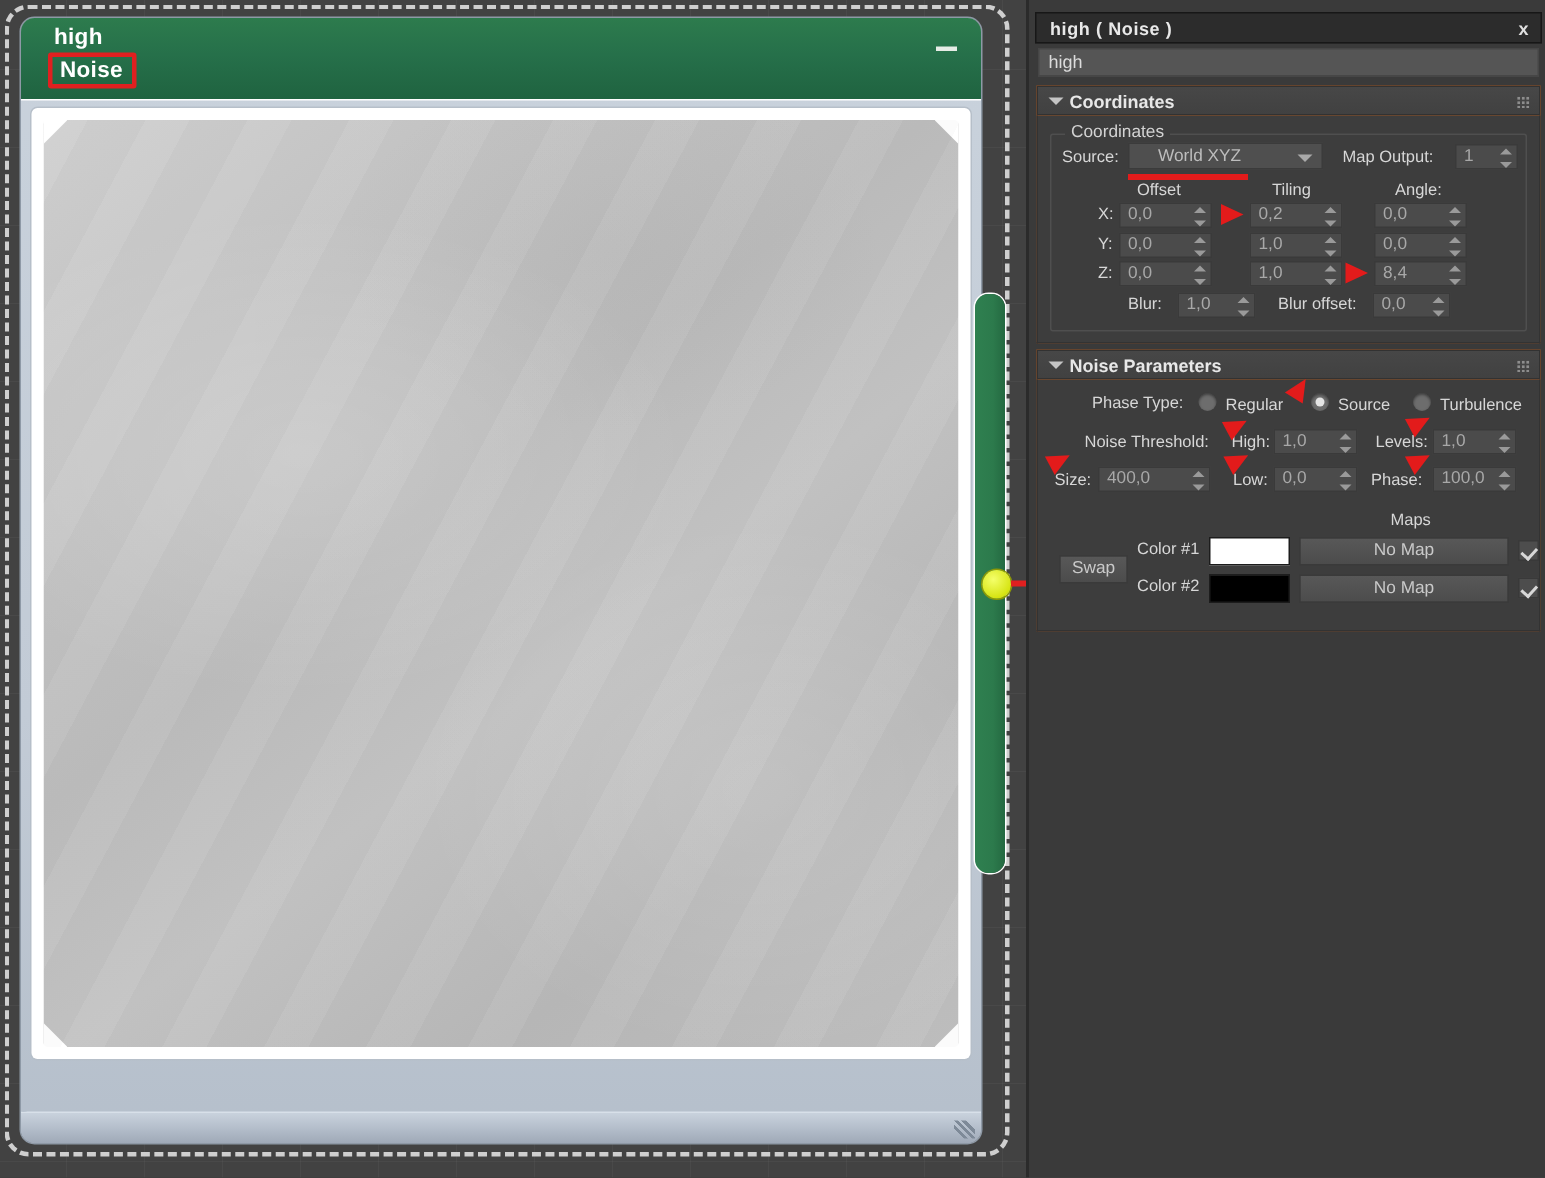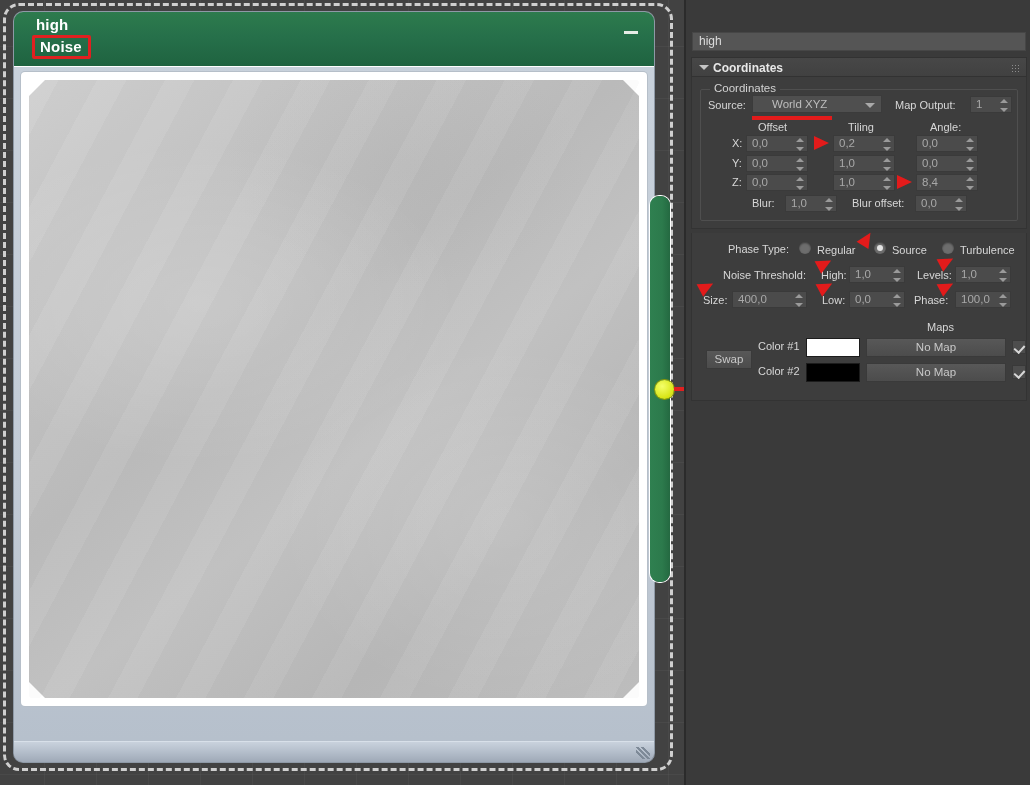--- a/index.html
+++ b/index.html
@@ -326,20 +326,24 @@
       </div>
     </div>
 
     <div id="out-bar"></div>
     <div id="out-socket"></div>
     <div id="out-wire"></div>
   </div>
 
   <div id="panel">
 
+    <div id="panel-titlebar">
+      <span id="panel-title">high  ( Noise )</span>
+      <span id="panel-close">x</span>
+    </div>
 
     <div id="name-field">high</div>
 
     <div class="rollout" style="top:57px;">
       <div class="rollout-head">
         <span class="tri tri-open"></span>
         <span class="label">Coordinates</span>
         <span class="grip-dots"></span>
       </div>
 
@@ -417,20 +421,25 @@
         </div>
         <span class="lbl" style="left:160px; top:120px;">Blur offset:</span>
         <div class="spin" style="left:223px; top:118px; width:52px;">
           <span class="val">0,0</span>
           <span class="arrows"></span>
         </div>
       </div>
     </div>
 
     <div class="rollout" style="top:233px;">
+      <div class="rollout-head">
+        <span class="tri tri-open"></span>
+        <span class="label">Noise Parameters</span>
+        <span class="grip-dots"></span>
+      </div>
 
       <div class="rollout-body" style="height:168px;">
 
         <span class="lbl" style="left:36px; top:10px;">Phase Type:</span>
 
         <span class="radio" style="left:107px; top:9px;"></span>
         <span class="lbl" style="left:125px; top:11px;">Regular</span>
 
         <span class="radio on" style="left:182px; top:9px;"></span>
         <span class="lbl" style="left:200px; top:11px;">Source</span>

